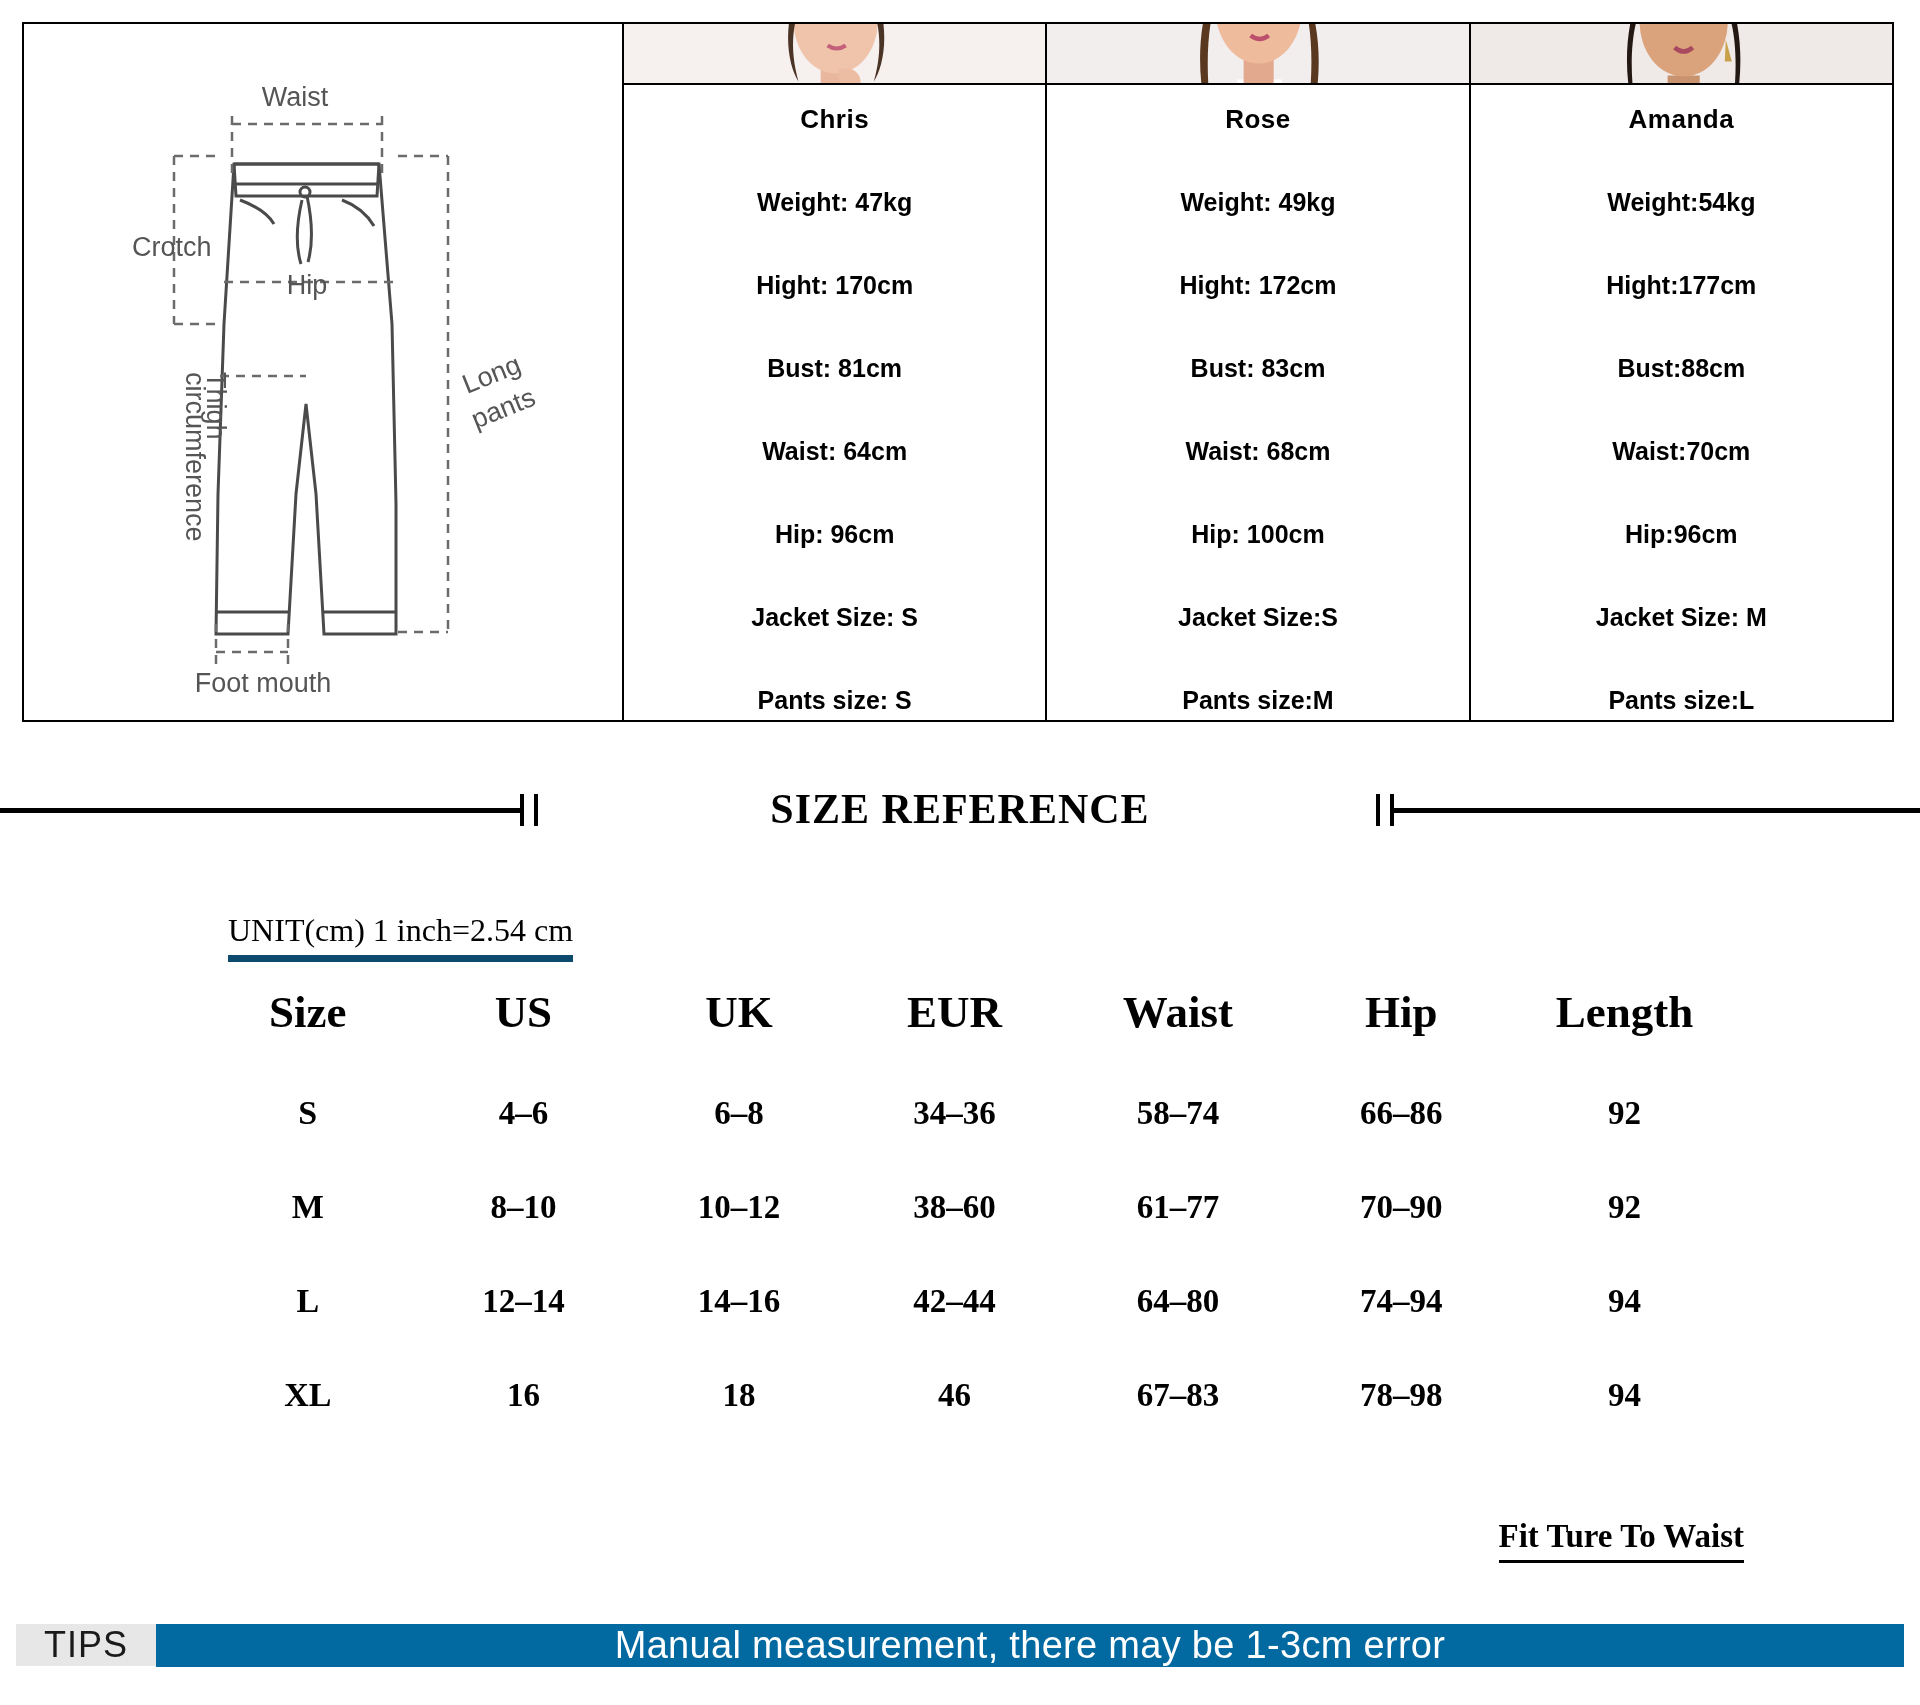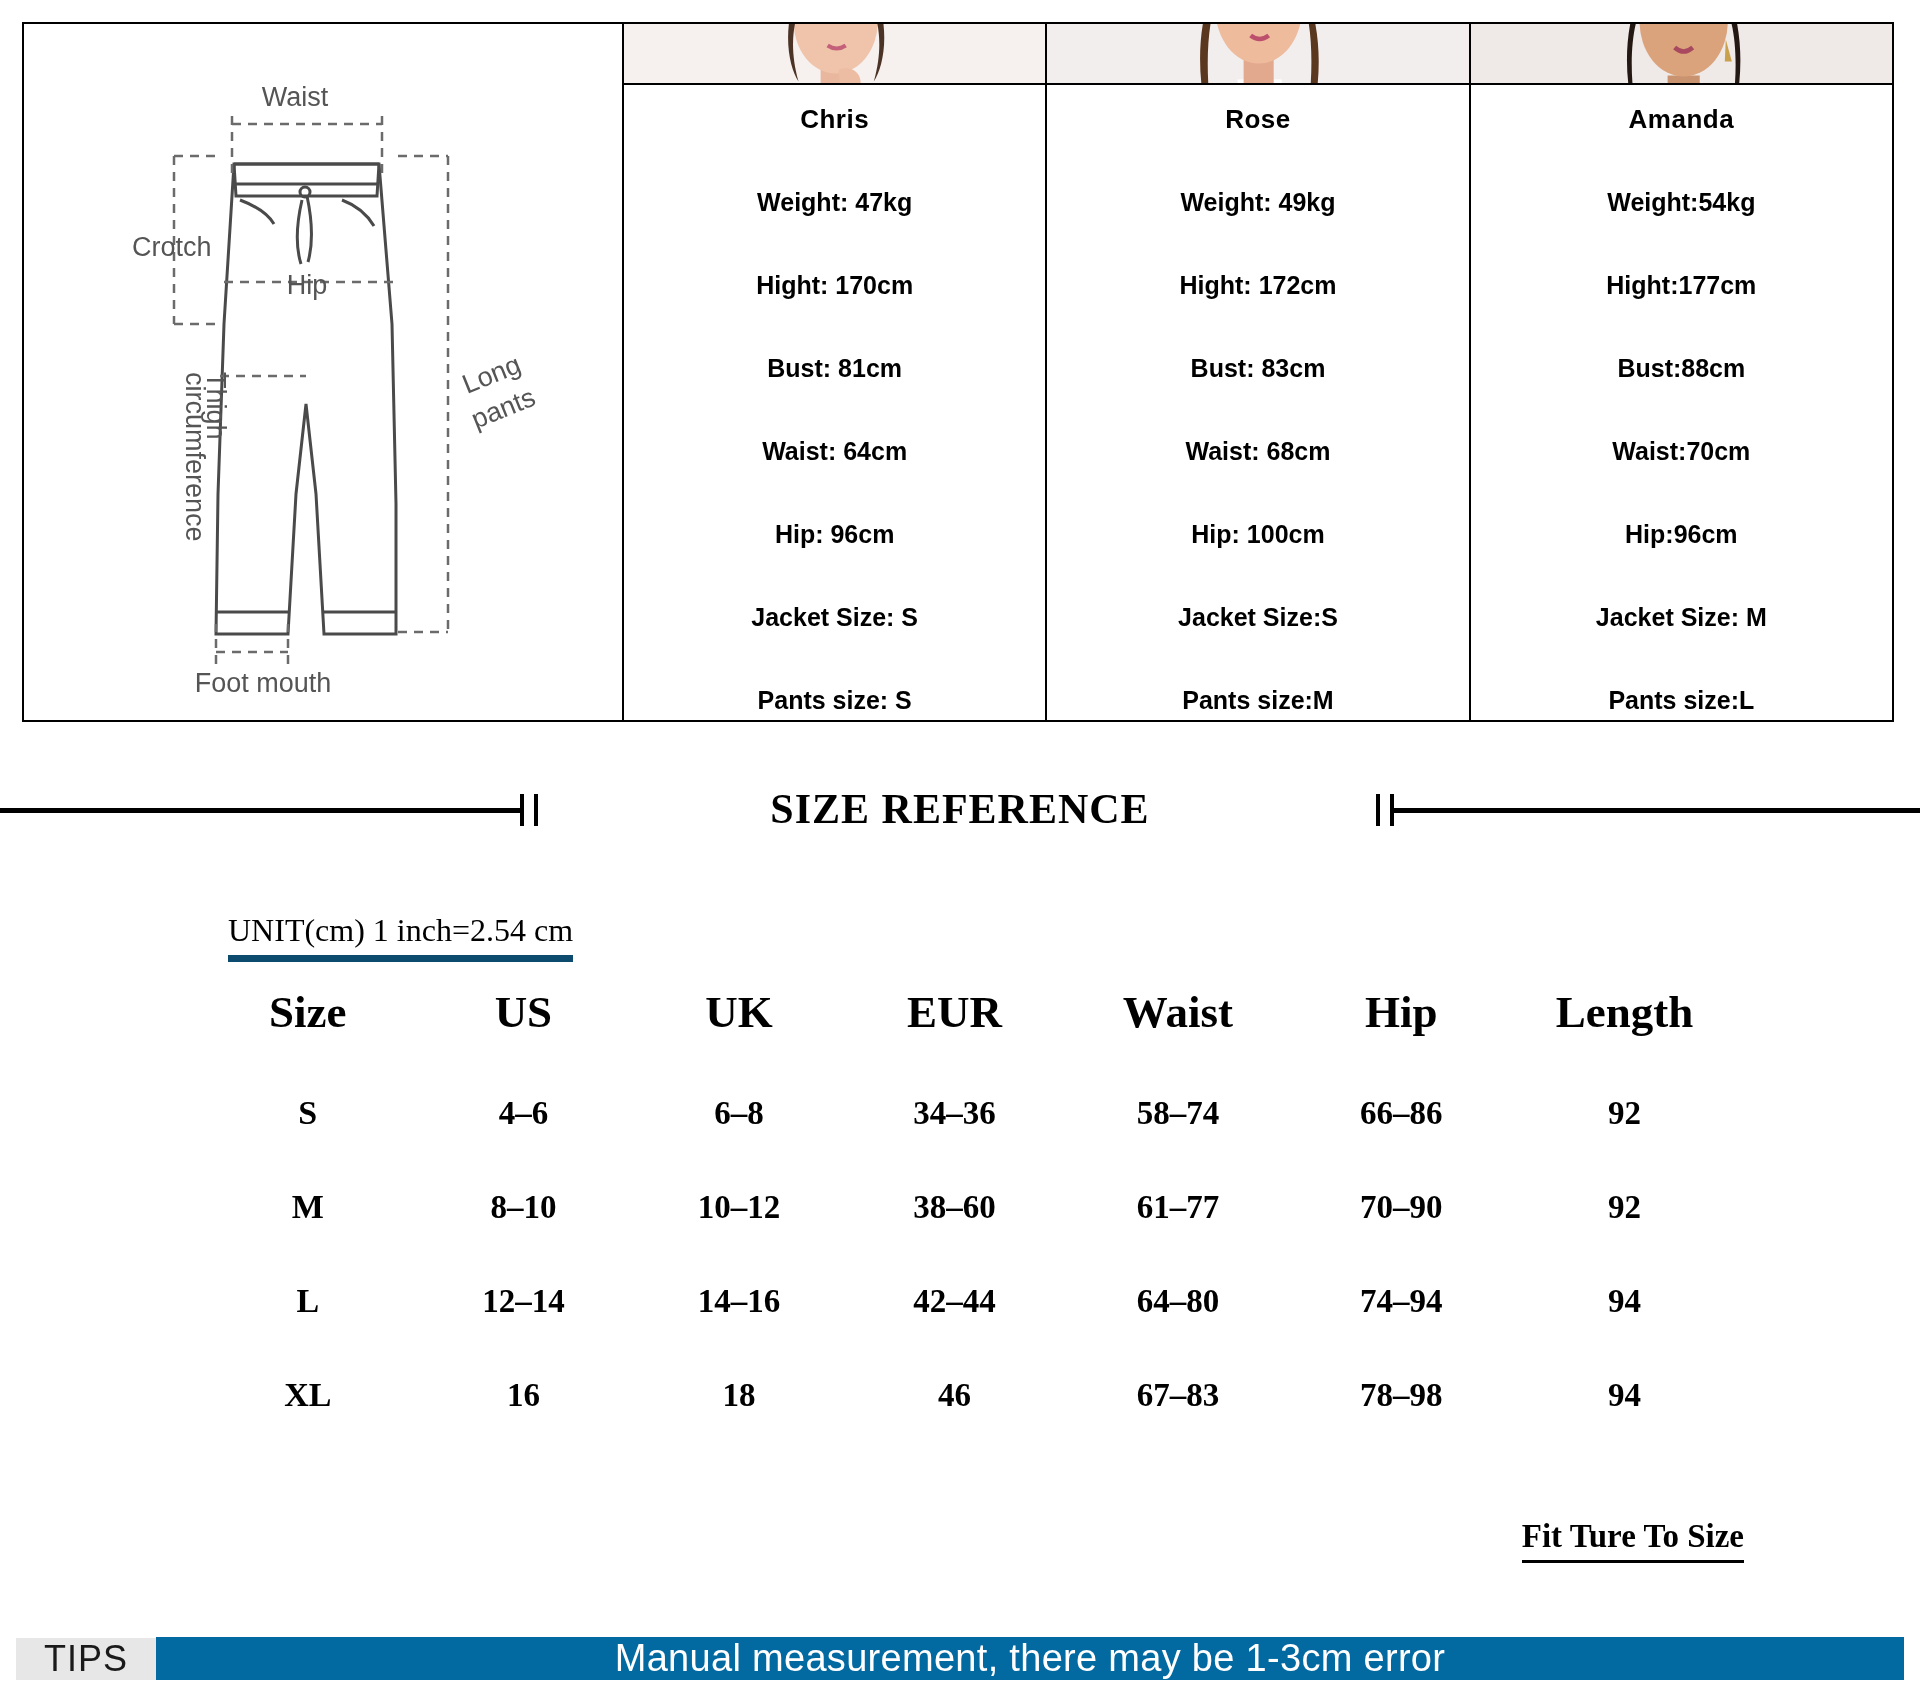--- a/index.html
+++ b/index.html
@@ -162,21 +162,21 @@
   }
 
   
   .tips-bar {
     position: absolute;
     left: 16px;
     top: 1610px;
     width: 1888px;
     height: 70px;
     display: flex;
-    align-items: flex-end;
+    align-items: center;
   }
   .tips-label {
     width: 140px;
     background: #e7e7e7;
     color: #1a1a1a;
     font-size: 36px;
     display: flex;
     align-items: center;
     justify-content: center;
     letter-spacing: 1px;
@@ -439,18 +439,18 @@
       <td>16</td>
       <td>18</td>
       <td>46</td>
       <td>67–83</td>
       <td>78–98</td>
       <td>94</td>
     </tr>
   </tbody>
 </table>
 
-<div class="fit-true">Fit Ture To Size</div>
+<div class="fit-true">Fit Ture To Waist</div>
 
 <div class="tips-bar">
   <div class="tips-label">TIPS</div>
   <div class="tips-text">Manual measurement, there may be 1-3cm error</div>
 </div>
 
 </body></html>

